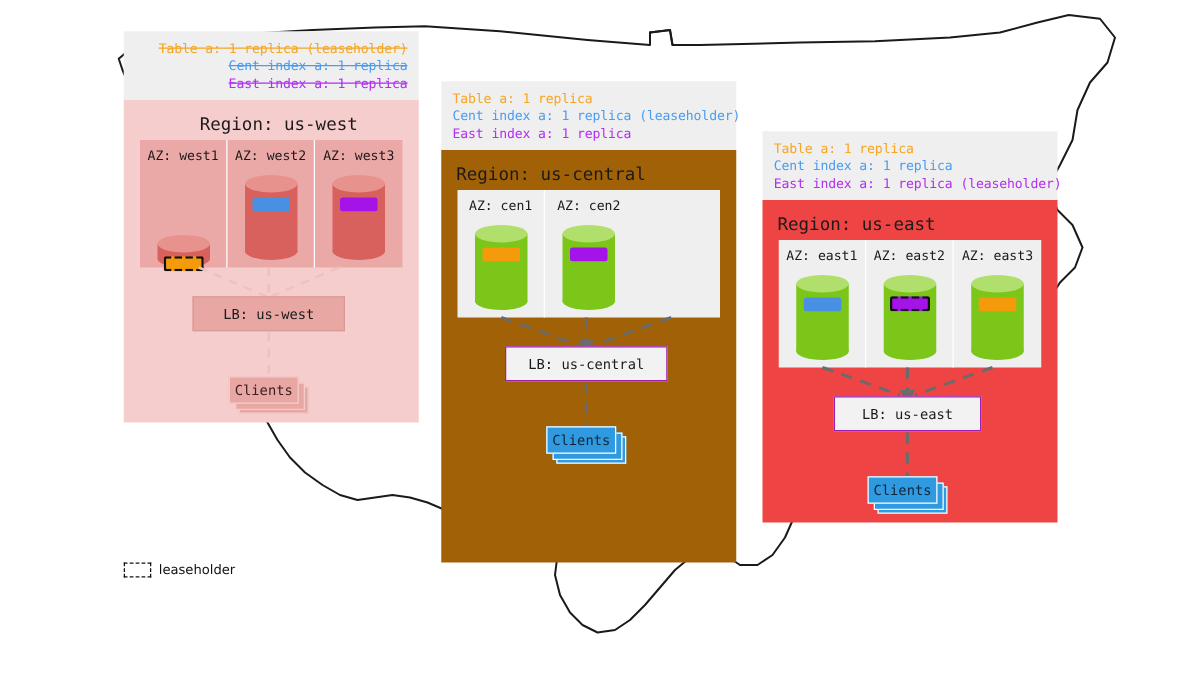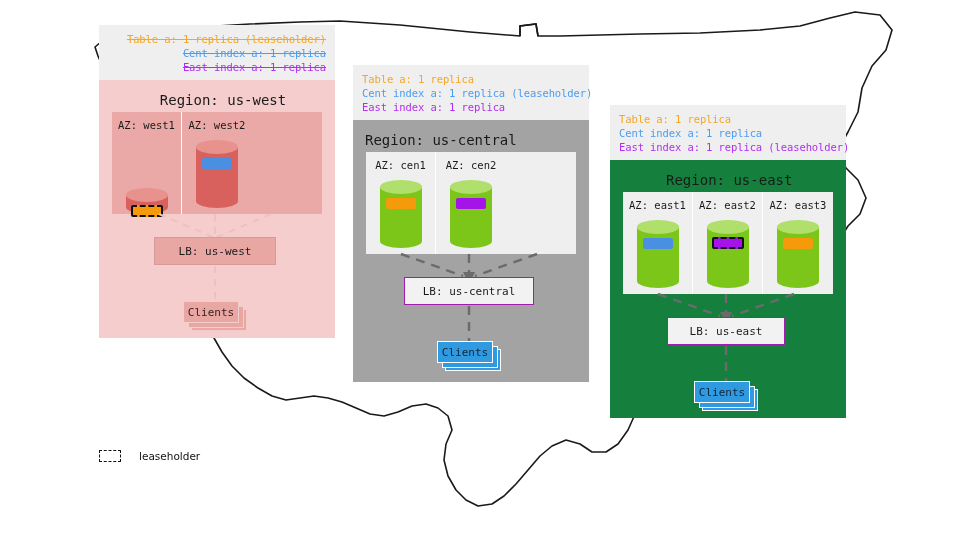--- a/index.html
+++ b/index.html
@@ -91,21 +91,21 @@
   }
   .clients.blue .sheet{background:#2f9ae0;border:1px solid #ffffff;}
   .clients.blue .front{background:#2f9ae0;border:1px solid #ffffff;color:#10263a;}
   .clients.faded .sheet{background:#e9a7a3;border:1px solid #f3cdcb;}
   .clients.faded .front{background:#e9a7a3;border:1px solid #f3cdcb;color:#3b2120;}
 
   
   .conn{position:absolute;z-index:5;pointer-events:none;}
 
   
-  #legend{position:absolute;z-index:4;display:flex;align-items:flex-end;gap:18px;}
+  #legend{position:absolute;z-index:4;display:flex;align-items:flex-end;gap:6px;}
   #legend .swatch{
     width:22px;height:12px;border:1.6px dashed #111111;background:transparent;box-sizing:border-box;
   }
   #legend .lg-text{font-size:10.5px;color:#111;font-family:"DejaVu Sans","Liberation Sans",sans-serif;}
 </style>
 </head>
 <body>
 
 <div id="stage">
 
@@ -166,20 +166,29 @@
         <div class="az" style="width:70px;">
           <div class="az-label">AZ: west2</div>
           <div class="cyl red" style="width:42px;height:68px;">
             <div class="bot"></div>
             <div class="body"></div>
             <div class="top"></div>
             <div class="chip chip-blue" style="width:30px;height:11px;top:18px;"></div>
           </div>
         </div>
 
+        <div class="az" style="width:70px;">
+          <div class="az-label">AZ: west3</div>
+          <div class="cyl red" style="width:42px;height:68px;">
+            <div class="bot"></div>
+            <div class="body"></div>
+            <div class="top"></div>
+            <div class="chip chip-purple" style="width:30px;height:11px;top:18px;"></div>
+          </div>
+        </div>
       </div>
 
       <div class="lb faded" style="left:55px;top:157px;width:122px;height:28px;">
         <span>LB: us-west</span>
       </div>
 
       <div class="clients faded" style="left:84px;top:221px;width:64px;height:30px;">
         <div class="sheet" style="left:8px;top:8px;width:56px;height:22px;"></div>
         <div class="sheet" style="left:5px;top:5px;width:56px;height:22px;"></div>
         <div class="front" style="width:56px;height:22px;">
@@ -190,21 +199,21 @@
   </div>
 
   <div class="region" id="region-central" style="left:353px;top:65px;width:236px;">
 
     <div class="region-header">
       <div class="rep-line c-table">Table a: 1 replica</div>
       <div class="rep-line c-cent">Cent index a: 1 replica (leaseholder)</div>
       <div class="rep-line c-east">East index a: 1 replica</div>
     </div>
 
-    <div class="region-body" style="height:262px;background:#a3a3a3;">
+    <div class="region-body" style="height:330px;background:#a16207;">
 
       <div class="region-title">Region: us-central</div>
 
       <svg class="conn" style="left:0;top:0;width:236px;height:258px;">
         <line x1="48" y1="134" x2="110" y2="156" stroke="#6b6b6b" stroke-width="2.4" stroke-dasharray="9 7"></line>
         <line x1="116" y1="134" x2="116" y2="156" stroke="#6b6b6b" stroke-width="2.4" stroke-dasharray="9 7"></line>
         <line x1="184" y1="134" x2="122" y2="156" stroke="#6b6b6b" stroke-width="2.4" stroke-dasharray="9 7"></line>
         <polygon points="116,164 110,152 122,152" fill="#6b6b6b"></polygon>
         <line x1="116" y1="186" x2="116" y2="222" stroke="#6b6b6b" stroke-width="2.4" stroke-dasharray="9 7"></line>
       </svg>
@@ -248,21 +257,21 @@
   </div>
 
   <div class="region" id="region-east" style="left:610px;top:105px;width:236px;">
 
     <div class="region-header">
       <div class="rep-line c-table">Table a: 1 replica</div>
       <div class="rep-line c-cent">Cent index a: 1 replica</div>
       <div class="rep-line c-east">East index a: 1 replica (leaseholder)</div>
     </div>
 
-    <div class="region-body" style="height:258px;background:#15803d;padding-left:44px;">
+    <div class="region-body" style="height:258px;background:#ef4444;">
 
       <div class="region-title">Region: us-east</div>
 
       <svg class="conn" style="left:0;top:0;width:236px;height:258px;">
         <line x1="48" y1="134" x2="110" y2="156" stroke="#6b6b6b" stroke-width="2.4" stroke-dasharray="9 7"></line>
         <line x1="116" y1="134" x2="116" y2="156" stroke="#6b6b6b" stroke-width="2.4" stroke-dasharray="9 7"></line>
         <line x1="184" y1="134" x2="122" y2="156" stroke="#6b6b6b" stroke-width="2.4" stroke-dasharray="9 7"></line>
         <polygon points="116,164 110,152 122,152" fill="#6b6b6b"></polygon>
         <line x1="116" y1="186" x2="116" y2="222" stroke="#6b6b6b" stroke-width="2.4" stroke-dasharray="9 7"></line>
       </svg>

